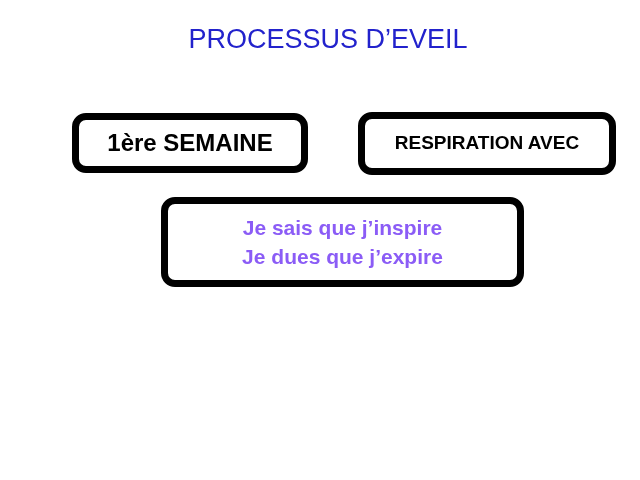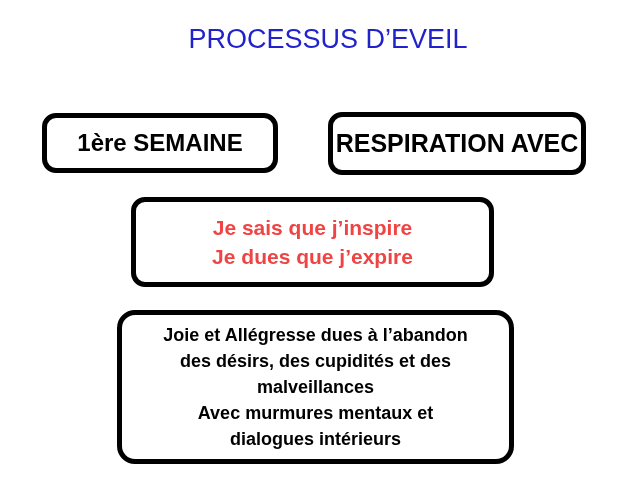--- a/index.html
+++ b/index.html
@@ -36,49 +36,50 @@
     letter-spacing: 0px;
     margin-left: 8px;
   }
   .title-line { display: block; white-space: nowrap; }
 
   
   .box {
     position: absolute;
     box-sizing: border-box;
     background: #ffffff;
-    border: 5px solid #7f1d1d;
+    border: 7px solid #7f1d1d;
     border-radius: 14px;
     color: #000000;
     font-weight: bold;
     text-align: center;
     display: flex;
     align-items: center;
     justify-content: center;
     flex-direction: column;
+    margin-left: 30px;
   }
   .box .line { display: block; white-space: nowrap; }
 
   
   #box-semaine {
     left: 42px;
     top: 113px;
     width: 236px;
     height: 60px;
     font-size: 24px;
     line-height: 28px;
   }
 
   
   #box-respiration {
     left: 328px;
     top: 112px;
     width: 258px;
     height: 63px;
-    font-size: 25px;
+    font-size: 19px;
     line-height: 26px;
     padding-bottom: 1px;
   }
 
   
   #box-inspire {
     left: 131px;
     top: 197px;
     width: 363px;
     height: 90px;
@@ -108,26 +109,19 @@
   </div>
 
   <div class="box" id="box-semaine" style="border-color: rgb(0, 0, 0); color: rgb(0, 0, 0);">
     <span class="line">1ère SEMAINE</span>
   </div>
 
   <div class="box" id="box-respiration" style="border-color: rgb(0, 0, 0); color: rgb(0, 0, 0);">
     <span class="line">RESPIRATION AVEC</span>
   </div>
 
-  <div class="box" id="box-inspire" style="border-color: rgb(0, 0, 0); color: #ef4444;">
+  <div class="box" id="box-inspire" style="border-color: rgb(0, 0, 0); color: #8b5cf6;">
     <span class="line">Je sais que j’inspire</span>
     <span class="line">Je dues que j’expire</span>
   </div>
 
-  <div class="box" id="box-joie" style="border-color: rgb(0, 0, 0); color: rgb(0, 0, 0);">
-    <span class="line">Joie et Allégresse dues à l’abandon</span>
-    <span class="line">des désirs, des cupidités et des</span>
-    <span class="line">malveillances</span>
-    <span class="line">Avec murmures mentaux et</span>
-    <span class="line">dialogues intérieurs</span>
-  </div>
 
 </div>
 
 </body></html>

